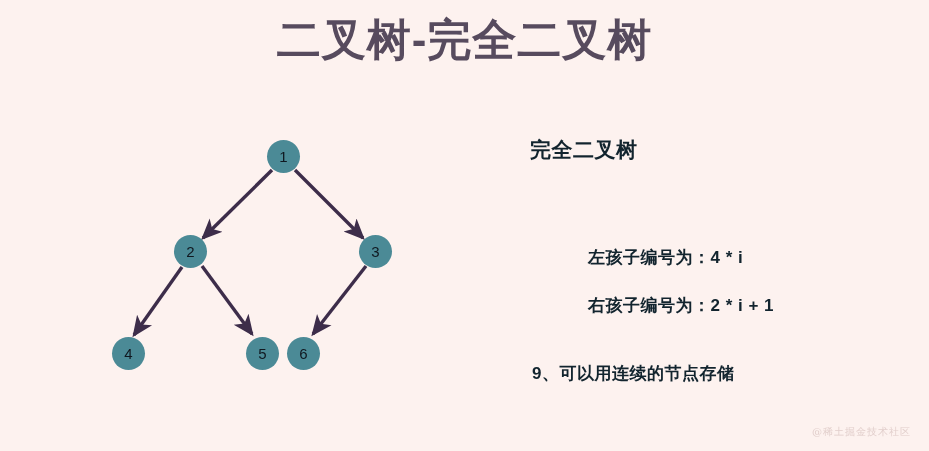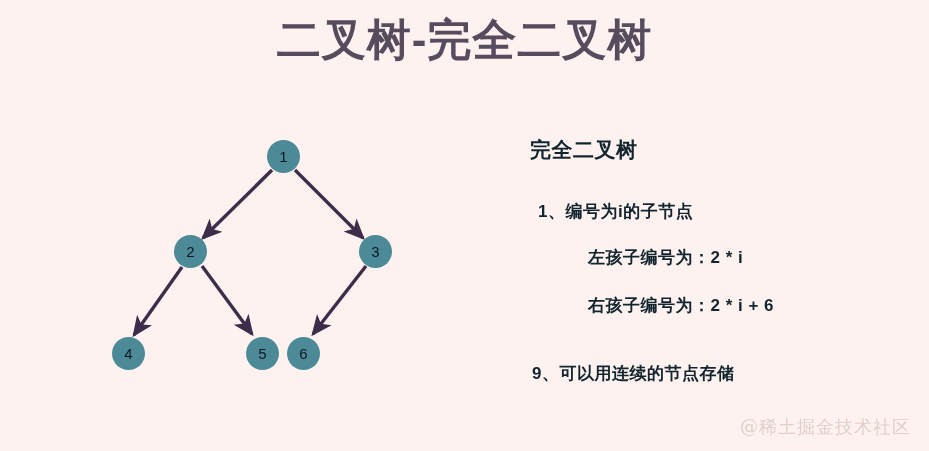--- a/index.html
+++ b/index.html
@@ -93,21 +93,21 @@
   #content-item-1  { left: 68px;  top: 200px; }
   #content-sub-1   { left: 118px; top: 246px; }
   #content-sub-2   { left: 118px; top: 294px; }
   #content-item-2  { left: 62px;  top: 362px; }
 
   
   #watermark {
     position: absolute;
     right: 18px;
     bottom: 12px;
-    font-size: 18px;
+    font-size: 10px;
     color: #e2cfcc;
     letter-spacing: 1px;
     white-space: nowrap;
     font-family: "DejaVu Serif", "Liberation Serif", serif;
   }
 </style>
 </head>
 <body>
 
 <div id="slide">
@@ -147,21 +147,20 @@
       <span>5</span>
     </div>
     <div class="tree-node" style="left:287px; top:337px;">
       <span>6</span>
     </div>
 
   </div>
 
   <div id="content-panel">
     <div id="content-heading">完全二叉树</div>
-    <div class="content-item" id="content-item-1">1、编号为i的子节点</div>
-    <div class="content-item" id="content-sub-1">左孩子编号为：2 * i</div>
-    <div class="content-item" id="content-sub-2">右孩子编号为：2 * i + 6</div>
+    <div class="content-item" id="content-sub-1">左孩子编号为：4 * i</div>
+    <div class="content-item" id="content-sub-2">右孩子编号为：2 * i + 1</div>
     <div class="content-item" id="content-item-2">9、可以用连续的节点存储</div>
   </div>
 
   <div id="watermark">@稀土掘金技术社区</div>
 
 </div>
 
 </body></html>

